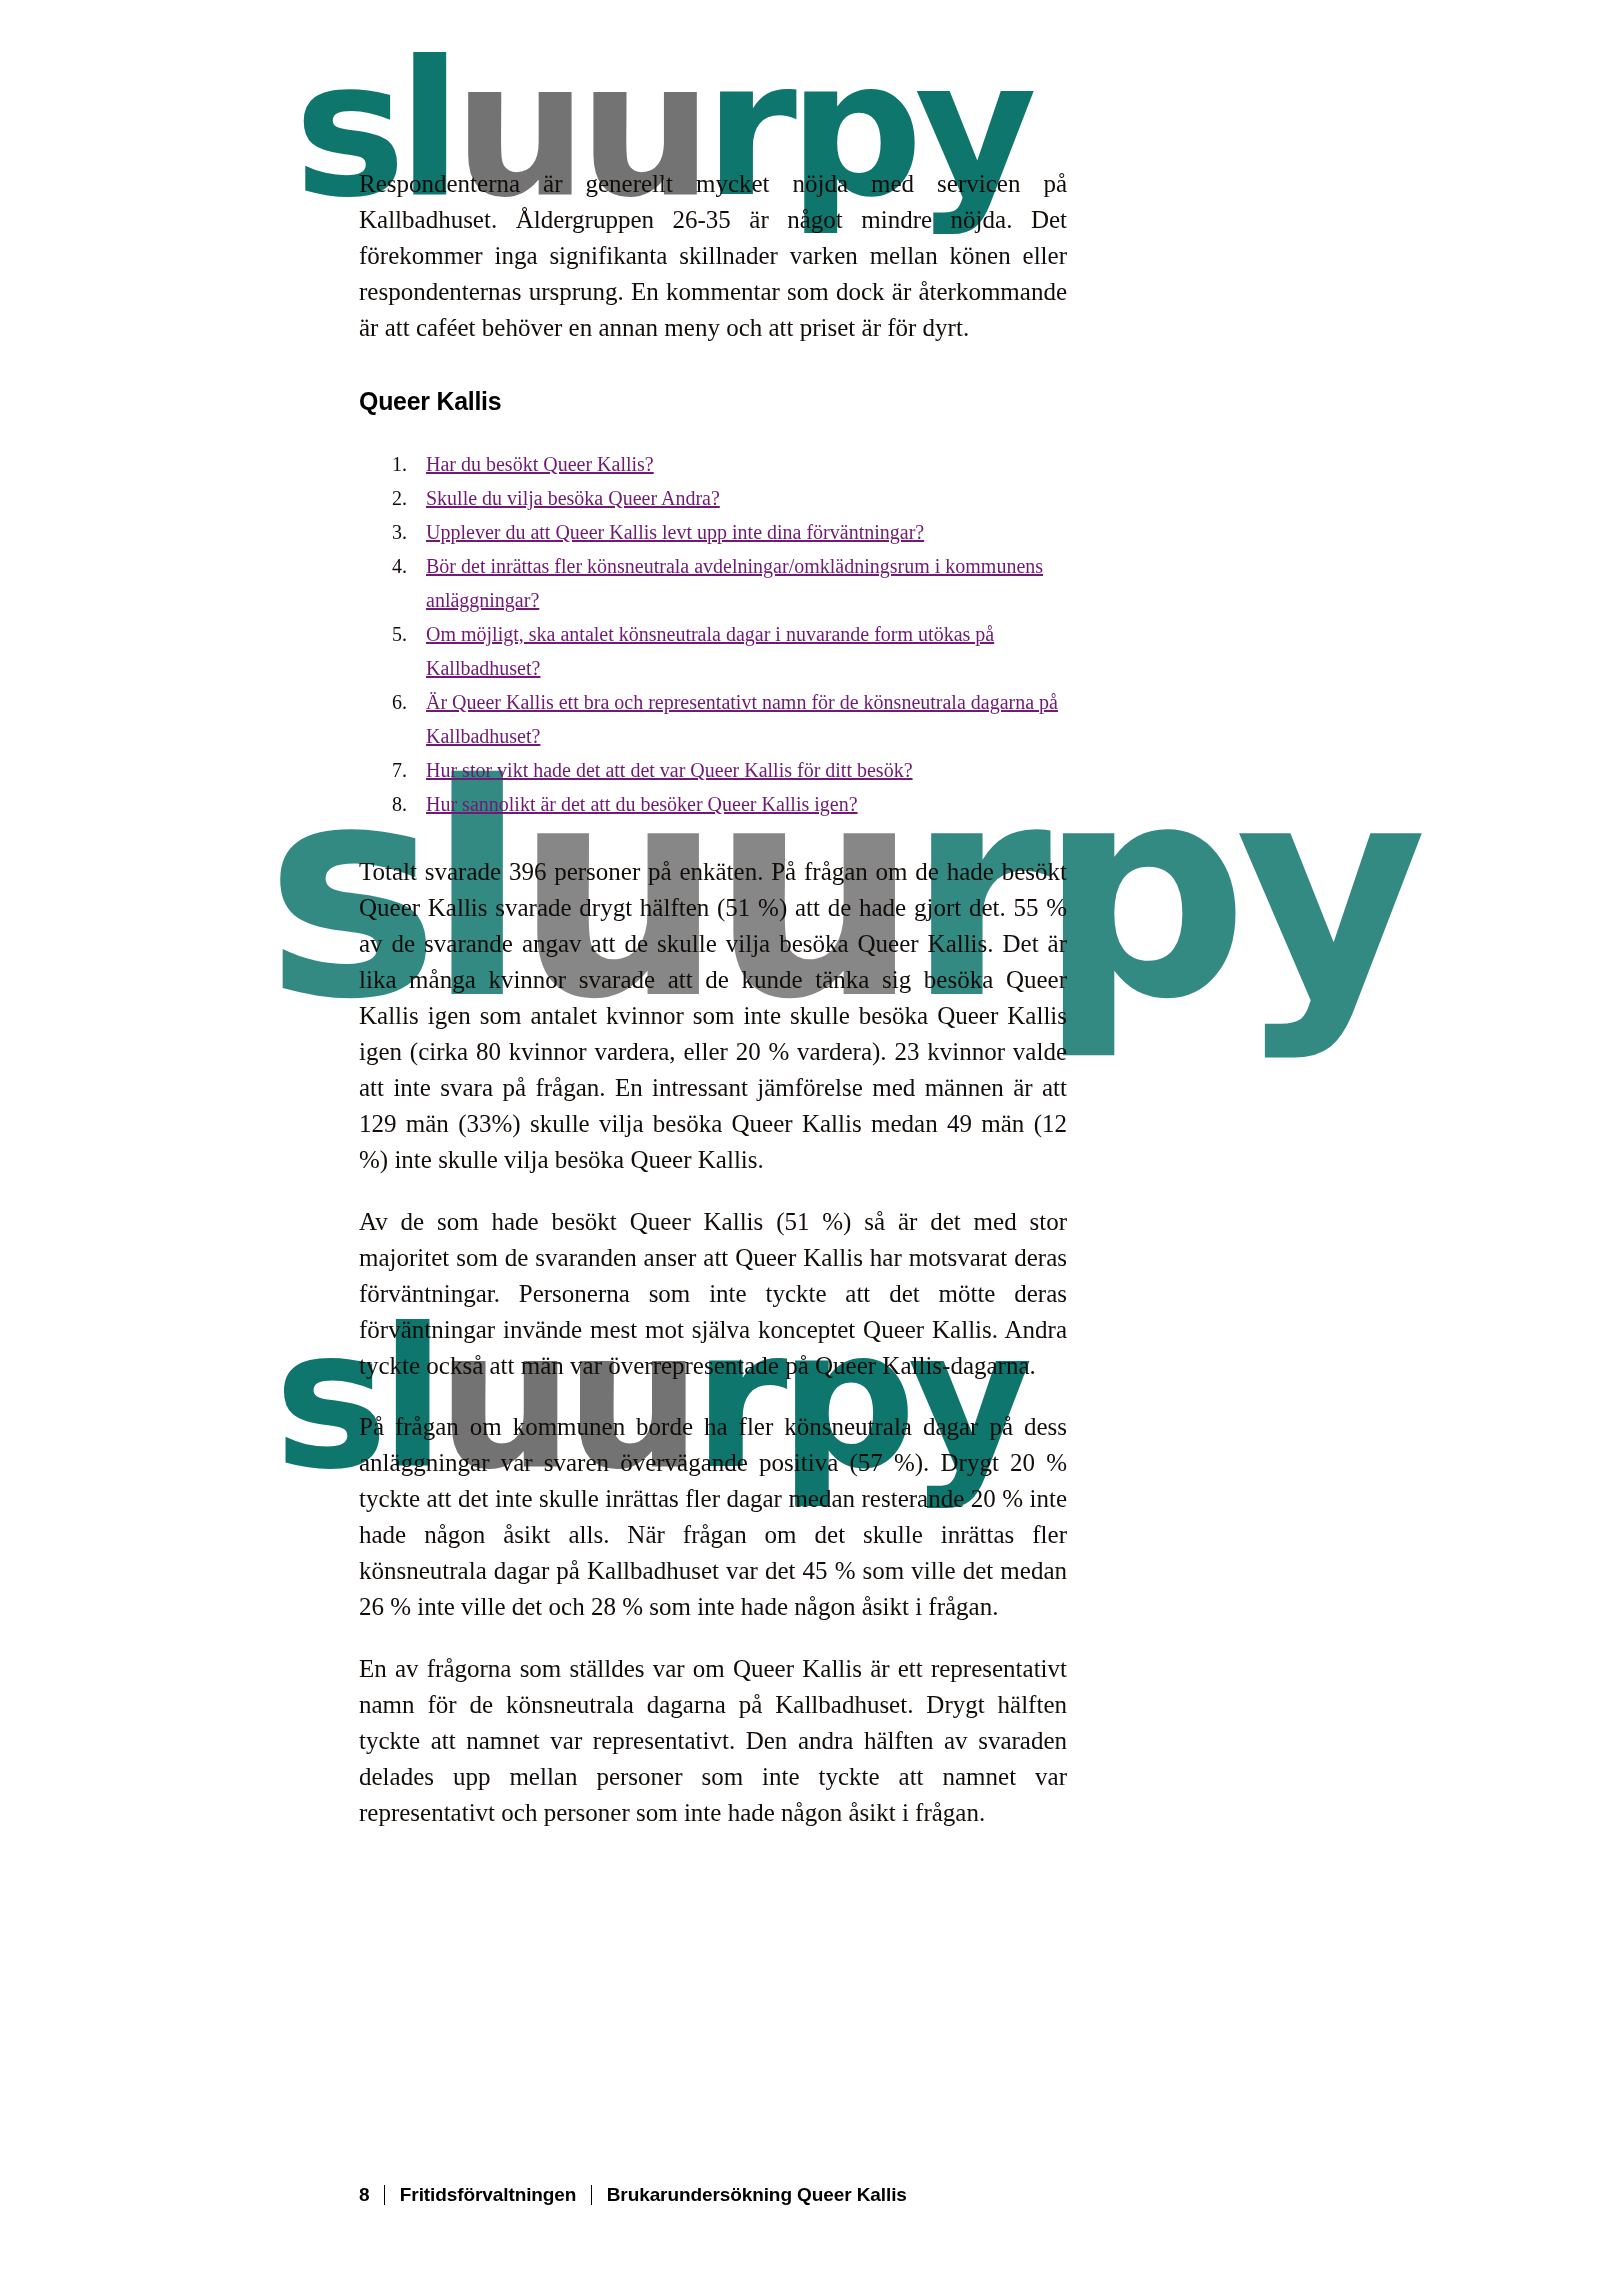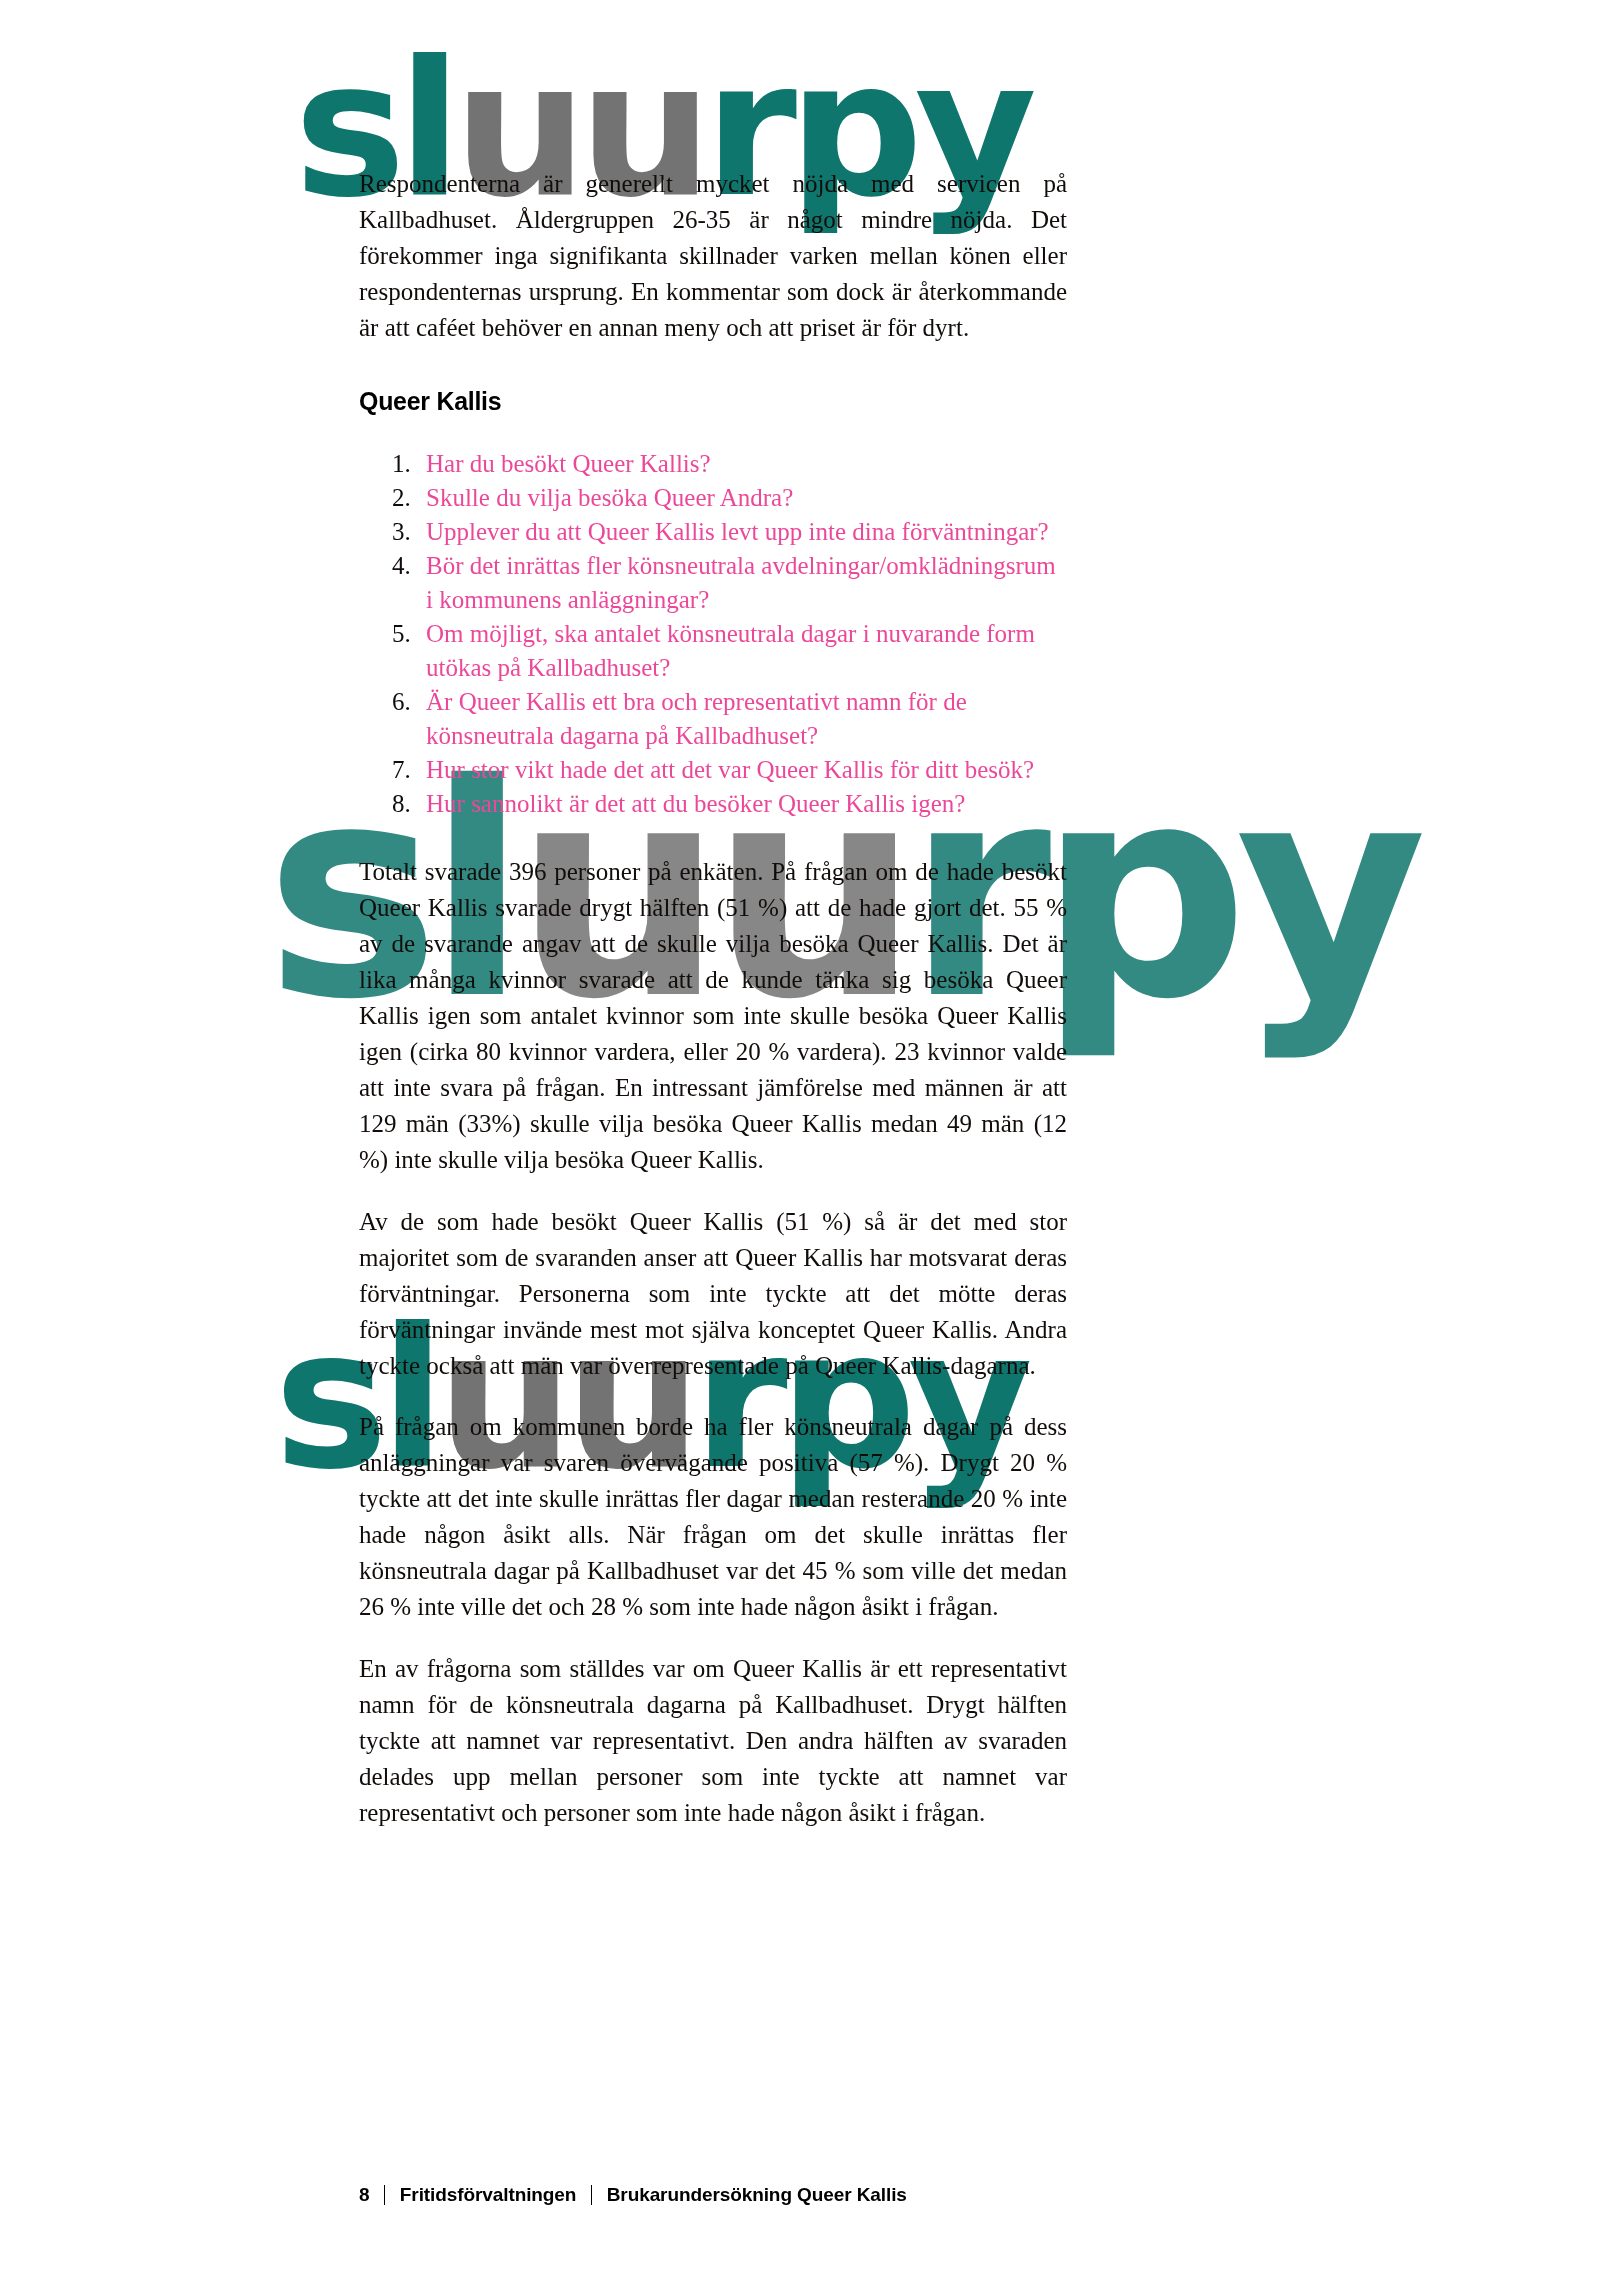--- a/index.html
+++ b/index.html
@@ -88,24 +88,25 @@
   ol.question-list {
     margin: 29px 0 33px 0;
     padding: 0;
     list-style: none;
     counter-reset: qitem;
   }
   ol.question-list li {
     counter-increment: qitem;
     position: relative;
     padding-left: 67px;
-    font-size: 25px;
+    font-size: 20px;
     line-height: 34px;
-    color: #ec4899;
+    color: #701a75;
     margin-bottom: 0;
+    text-decoration: underline;
   }
   ol.question-list li::before {
     content: counter(qitem) ".";
     position: absolute;
     left: 33px;
     top: 0;
     width: 29px;
     text-align: left;
     color: #120d0a;
   }

